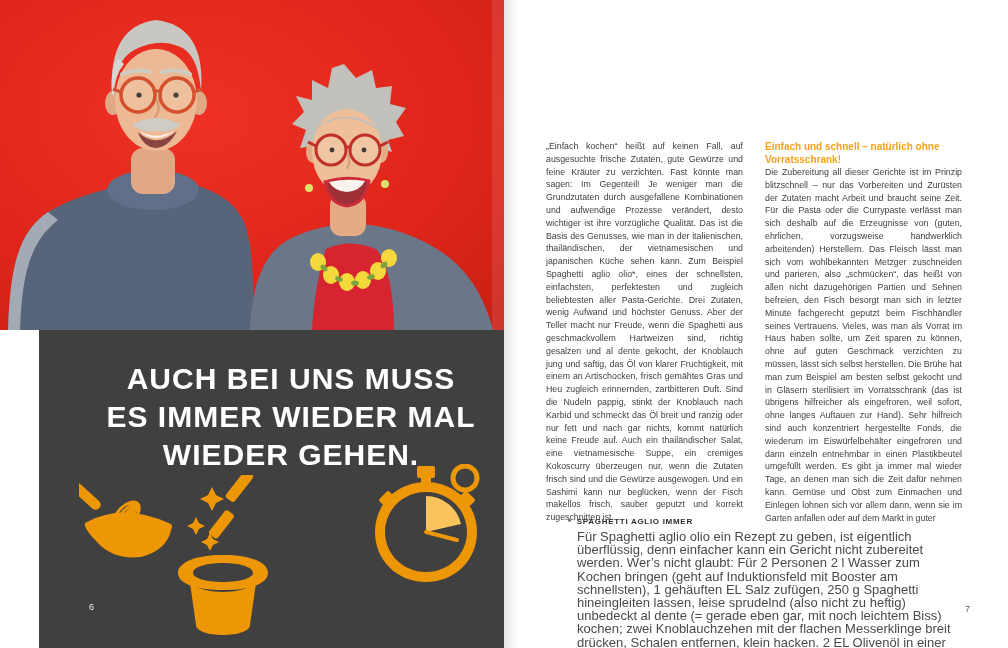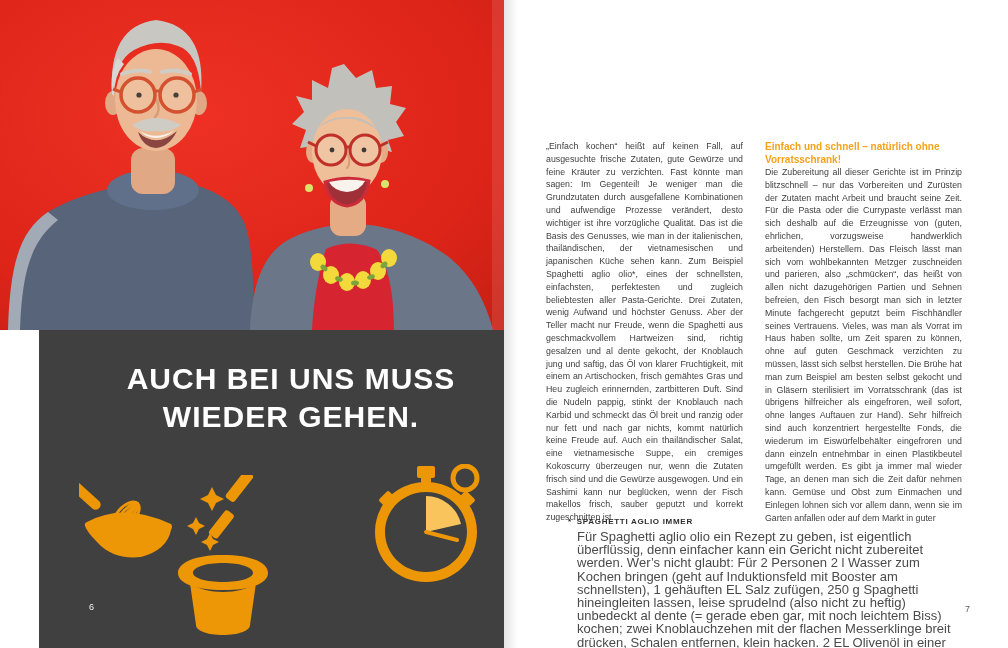--- a/index.html
+++ b/index.html
@@ -130,20 +130,21 @@
           <ellipse cx="355" cy="283" rx="4" ry="2.5" fill="#7da33c"></ellipse>
           <ellipse cx="371" cy="277" rx="4" ry="2.5" fill="#7da33c" transform="rotate(-20 371 277)"></ellipse>
           <ellipse cx="384" cy="265" rx="4" ry="2.5" fill="#7da33c" transform="rotate(-40 384 265)"></ellipse>
         </g>
       </g>
     </svg>
 
     <div class="band">
       <div class="headline">
         <div>AUCH BEI UNS MUSS</div>
+        <div>ES IMMER WIEDER MAL</div>
         <div>WIEDER GEHEN.</div>
       </div>
 
       <div class="band-icons">
 
         <svg class="icon-bowl" width="100" height="80" viewBox="0 0 100 80" aria-hidden="true">
           <g fill="#ee9706">
             <rect x="2" y="-2" width="10" height="36" rx="5" transform="rotate(-48 7 16)"></rect>
             <g stroke="#ee9706" stroke-width="3" fill="none">
               <ellipse cx="47" cy="36" rx="17" ry="9" transform="rotate(-48 47 36)"></ellipse>

